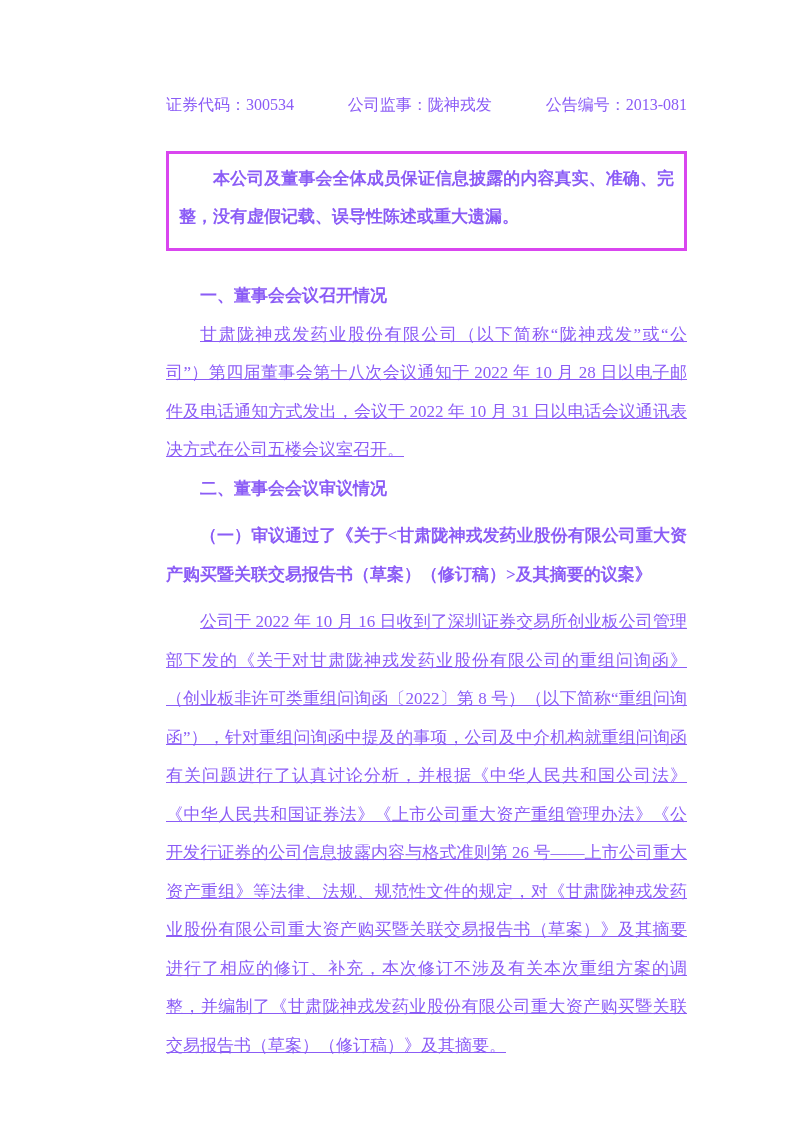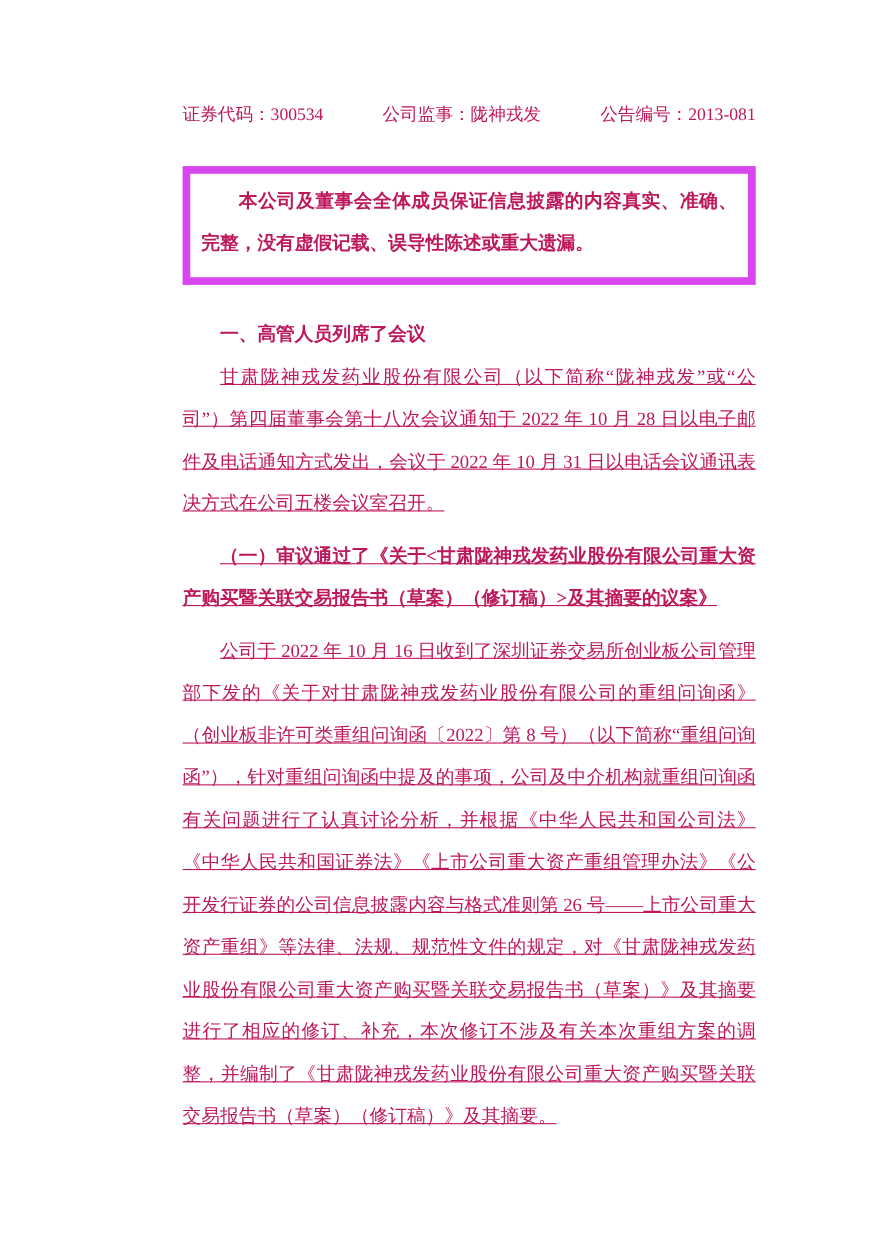--- a/index.html
+++ b/index.html
@@ -6,21 +6,21 @@
     margin: 0;
     padding: 0;
     background: #ffffff;
   }
   .page {
     position: relative;
     width: 701px;
     height: 1122px;
     margin: 0 auto;
     background: #ffffff;
-    color: #be185d;
+    color: #8b5cf6;
     font-family: "Liberation Serif", "DejaVu Serif", serif;
     box-sizing: border-box;
     padding: 95px 60px 40px 120px;
     overflow: hidden;
   }
   .header-row {
     display: flex;
     justify-content: space-between;
     align-items: baseline;
     font-size: 16px;
@@ -31,21 +31,21 @@
     margin: 30px 0 0 0;
     text-align: center;
     font-size: 22px;
     font-weight: bold;
     line-height: 44px;
     font-family: "Liberation Serif", "DejaVu Serif", serif;
   }
   .title-line { display: block; }
   .disclaimer-box {
     margin-top: 36px;
-    border: 7px solid #d946ef;
+    border: 3px solid #d946ef;
     padding: 6px 10px 12px 10px;
     box-sizing: border-box;
   }
   .disclaimer-text {
     margin: 0;
     font-size: 17px;
     font-weight: bold;
     line-height: 38px;
     text-indent: 2em;
     text-align: justify;
@@ -58,21 +58,20 @@
   .block { margin: 0; }
   .block.h1 {
     font-weight: bold;
     text-indent: 2em;
   }
   .block.h2 {
     font-weight: bold;
     text-indent: 2em;
     text-align: justify;
     margin: 9px 0 9px 0;
-    text-decoration: underline;
   }
   .block.p {
     text-indent: 2em;
     text-align: justify;
     text-decoration: underline;
   }
 </style>
 </head>
 <body>
 
@@ -85,19 +84,20 @@
   </div>
 
   <h1 class="title">
   </h1>
 
   <div class="disclaimer-box">
     <p class="disclaimer-text">本公司及董事会全体成员保证信息披露的内容真实、准确、完整，没有虚假记载、误导性陈述或重大遗漏。</p>
   </div>
 
   <div class="doc-body">
-      <p class="block h1">一、高管人员列席了会议</p>
+      <p class="block h1">一、董事会会议召开情况</p>
       <p class="block p">甘肃陇神戎发药业股份有限公司（以下简称“陇神戎发”或“公司”）第四届董事会第十八次会议通知于 2022 年 10 月 28 日以电子邮件及电话通知方式发出，会议于 2022 年 10 月 31 日以电话会议通讯表决方式在公司五楼会议室召开。</p>
+      <p class="block h1">二、董事会会议审议情况</p>
       <p class="block h2">（一）审议通过了《关于&lt;甘肃陇神戎发药业股份有限公司重大资产购买暨关联交易报告书（草案）（修订稿）&gt;及其摘要的议案》</p>
       <p class="block p">公司于 2022 年 10 月 16 日收到了深圳证券交易所创业板公司管理部下发的《关于对甘肃陇神戎发药业股份有限公司的重组问询函》（创业板非许可类重组问询函〔2022〕第 8 号）（以下简称“重组问询函”），针对重组问询函中提及的事项，公司及中介机构就重组问询函有关问题进行了认真讨论分析，并根据《中华人民共和国公司法》《中华人民共和国证券法》《上市公司重大资产重组管理办法》《公开发行证券的公司信息披露内容与格式准则第 26 号——上市公司重大资产重组》等法律、法规、规范性文件的规定，对《甘肃陇神戎发药业股份有限公司重大资产购买暨关联交易报告书（草案）》及其摘要进行了相应的修订、补充，本次修订不涉及有关本次重组方案的调整，并编制了《甘肃陇神戎发药业股份有限公司重大资产购买暨关联交易报告书（草案）（修订稿）》及其摘要。</p>
     </div>
 
 </div>
 
 </body></html>

